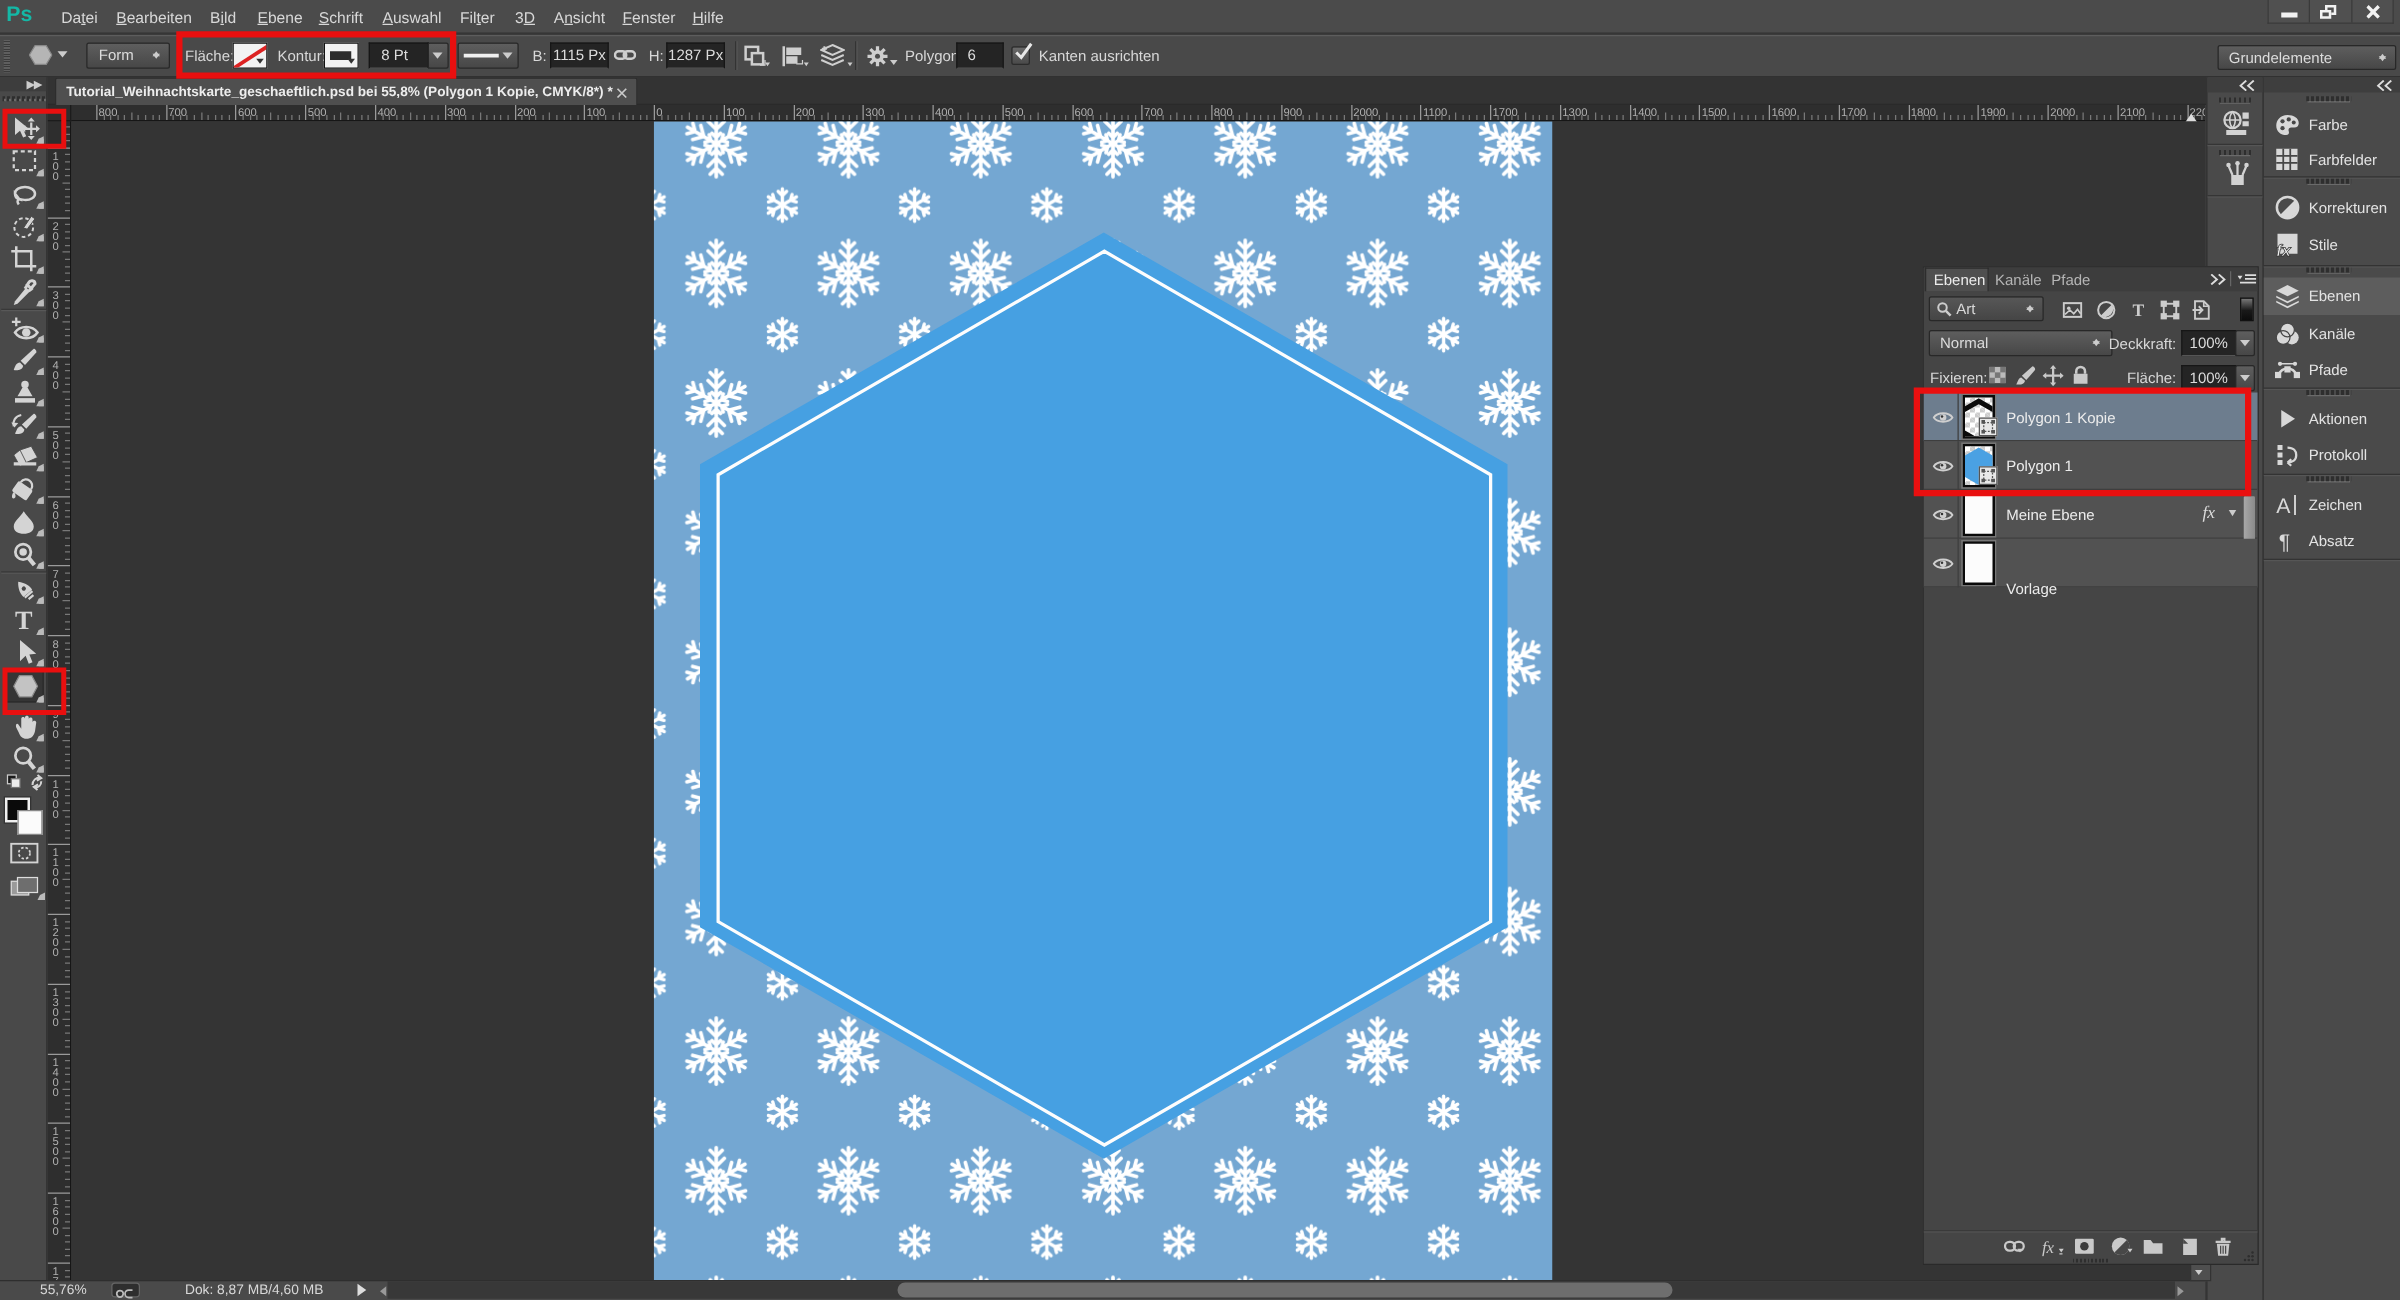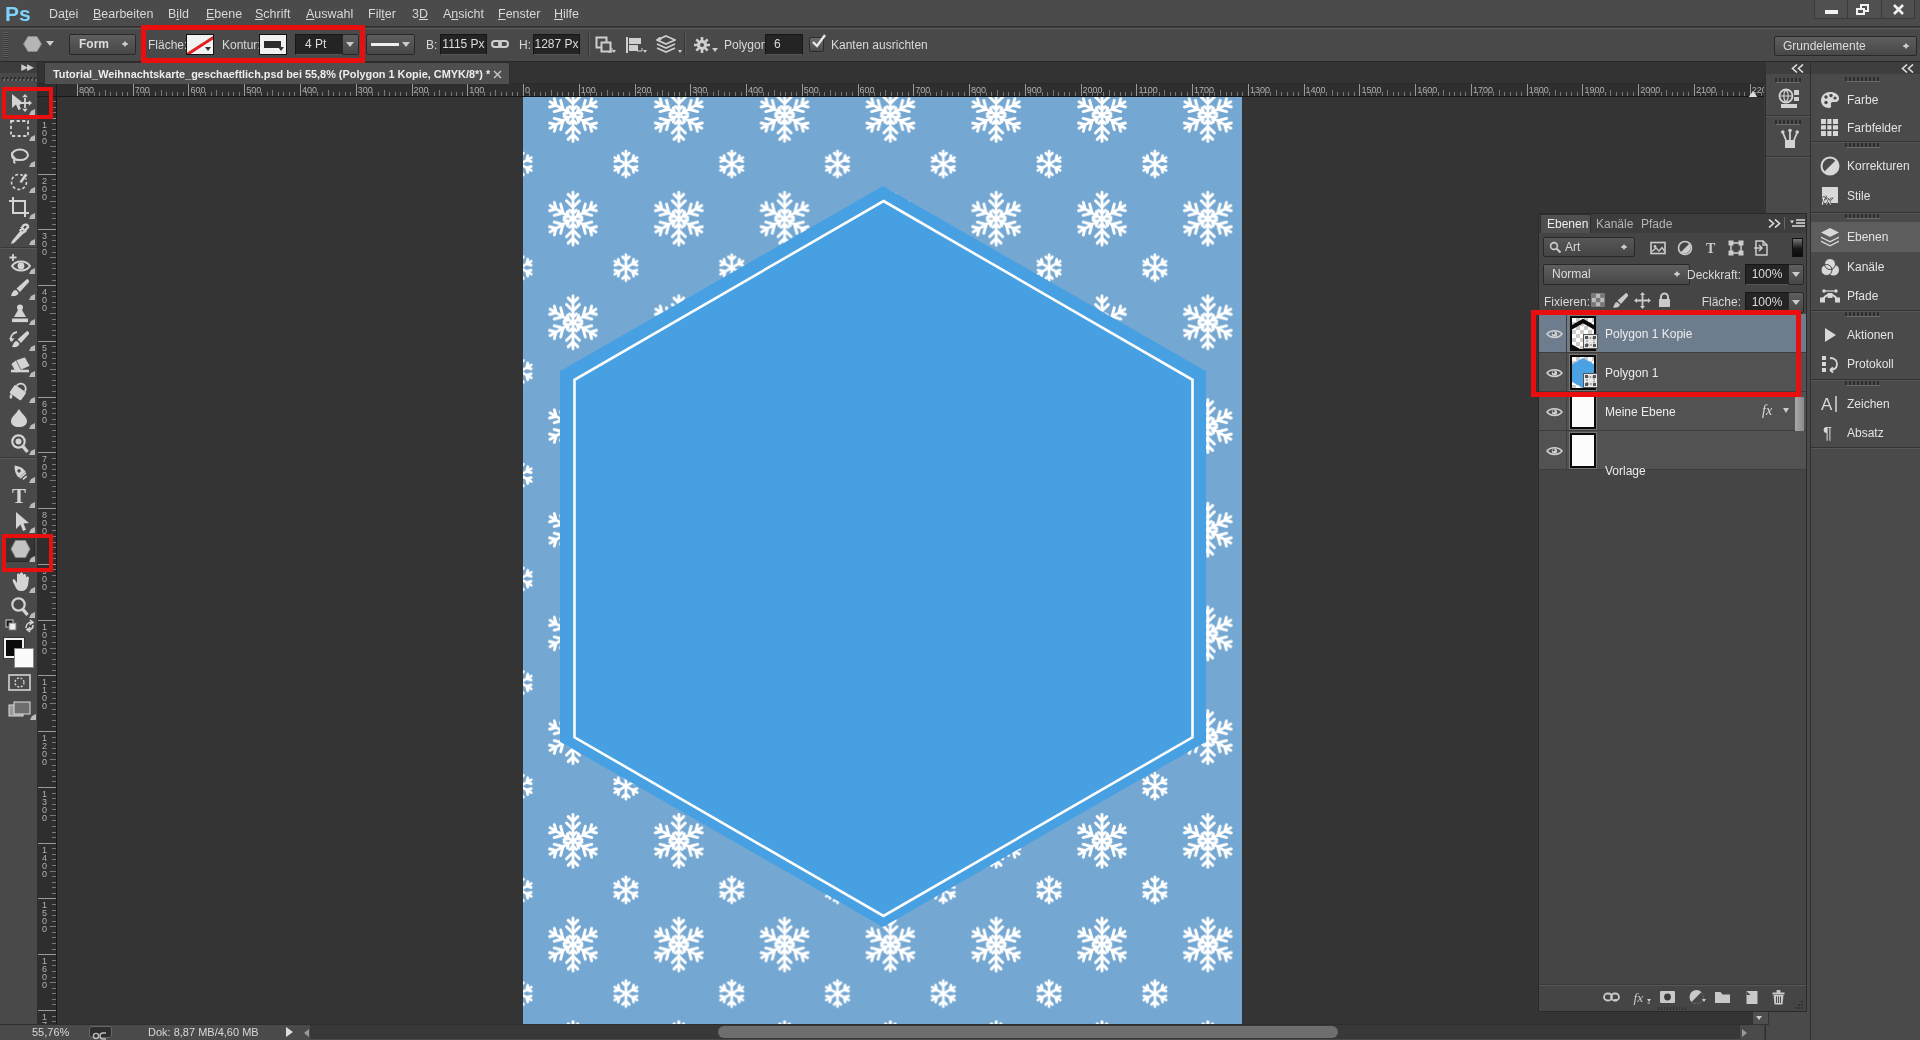--- a/index.html
+++ b/index.html
@@ -15,21 +15,21 @@
 .updn:before{content:"";position:absolute;left:1px;top:0;border:3.5px solid transparent;border-bottom:4px solid #ccc;}
 .updn:after{content:"";position:absolute;left:1px;bottom:0;border:3.5px solid transparent;border-top:4px solid #ccc;}
 .dna{position:absolute;width:0;height:0;border:4px solid transparent;border-top:5px solid #ccc;}
 .grip{position:absolute;width:34px;height:4px;background:repeating-linear-gradient(90deg,#2e2e2e 0 2px,transparent 2px 4px);}
 .grip:after{content:"";position:absolute;left:1px;top:2px;width:34px;height:2px;background:repeating-linear-gradient(90deg,#6a6a6a 0 2px,transparent 2px 4px);}
 .sep{position:absolute;width:1px;background:#333;box-shadow:1px 0 0 #5a5a5a;}
 </style></head>
 <body>
 
 <div class="abs" id="menubar" style="left:0;top:0;width:1920px;height:27px;background:#4b4b4b;border-bottom:1px solid #323232;"></div>
-<div class="abs" style="left:5px;top:2px;color:#7dd3fc;font-size:21px;font-weight:bold;">Ps</div>
+<div class="abs" style="left:5px;top:2px;color:#14b8a6;font-size:17px;font-weight:bold;">Ps</div>
 <div id="menus">
     <div class="txt" style="left:49px;top:7px;font-size:12.5px;">Da<u>t</u>ei</div>
     <div class="txt" style="left:93px;top:7px;font-size:12.5px;"><u>B</u>earbeiten</div>
     <div class="txt" style="left:168px;top:7px;font-size:12.5px;">B<u>i</u>ld</div>
     <div class="txt" style="left:206px;top:7px;font-size:12.5px;"><u>E</u>bene</div>
     <div class="txt" style="left:255px;top:7px;font-size:12.5px;"><u>S</u>chrift</div>
     <div class="txt" style="left:306px;top:7px;font-size:12.5px;text-align:right;"><u>A</u>uswahl</div>
     <div class="txt" style="left:368px;top:7px;font-size:12.5px;">Fil<u>t</u>er</div>
     <div class="txt" style="left:412px;top:7px;font-size:12.5px;">3<u>D</u></div>
     <div class="txt" style="left:443px;top:7px;font-size:12.5px;">A<u>n</u>sicht</div>
@@ -53,35 +53,35 @@
 </div>
 
 <div class="abs" id="optbar" style="left:0;top:28px;width:1920px;height:34px;background:#494949;border-top:1px solid #5d5d5d;border-bottom:1px solid #2a2a2a;"></div>
 <div class="abs" style="left:3px;top:32px;width:5px;height:26px;background:repeating-linear-gradient(#5e5e5e 0 1px,#3a3a3a 1px 2px);"></div>
 
 <svg class="abs" style="left:23px;top:35px;" width="19" height="18" viewBox="0 0 19 18">
     <polygon points="5,1.5 14,1.5 18.5,9 14,16.5 5,16.5 0.5,9" fill="#b5b5b5" stroke="#888"></polygon>
   </svg>
 <div class="dna" style="left:46px;top:41px;"></div>
 
-<div class="combo" style="left:69px;top:34px;width:67px;height:21px;"><span style="padding-left:9px;font-weight:bold;">Form</span><span class="updn"></span></div>
+<div class="combo" style="left:69px;top:34px;width:67px;height:21px;"><span style="padding-left:9px;">Form</span><span class="updn"></span></div>
 <div class="txt" style="left:148px;top:38px;">Fläche:</div>
 
 <div class="abs" style="left:186px;top:34px;width:28px;height:21px;background:#f2f2f2;border:1px solid #111;overflow:hidden;">
  <div class="abs" style="left:-4px;top:9px;width:36px;height:3px;background:#d22;transform:rotate(-33deg);"></div>
 </div>
 <div class="dna" style="left:205px;top:47px;border-top-color:#333;border-width:3.5px;border-top-width:4px;"></div>
 <div class="txt" style="left:222px;top:38px;">Kontur:</div>
 
 <div class="abs" style="left:259px;top:34px;width:28px;height:21px;background:#f2f2f2;border:1px solid #111;">
  <div class="abs" style="left:4px;top:6px;width:17px;height:7px;background:#2c2c2c;"></div>
 </div>
 <div class="dna" style="left:278px;top:47px;border-top-color:#333;border-width:3.5px;border-top-width:4px;"></div>
 
-<div class="fieldD" style="left:295px;top:34px;width:48px;height:21px;text-align:left;padding-left:9px;line-height:19px;">4 Pt</div>
+<div class="fieldD" style="left:295px;top:34px;width:48px;height:21px;text-align:left;padding-left:9px;line-height:19px;">8 Pt</div>
 <div class="combo" style="left:342px;top:34px;width:17px;height:21px;"></div>
 <div class="dna" style="left:346px;top:42px;"></div>
 
 <div class="combo" style="left:366px;top:34px;width:49px;height:21px;"></div>
 <div class="abs" style="left:371px;top:43px;width:28px;height:3px;background:#f0f0f0;"></div>
 <div class="dna" style="left:402px;top:42px;"></div>
 <div class="txt" style="left:426px;top:38px;">B:</div>
 <div class="fieldD" style="left:440px;top:34px;width:47px;height:21px;line-height:19px;">1115 Px</div>
 
 <svg class="abs" style="left:491px;top:38px;" width="18" height="12" viewBox="0 0 18 12">

